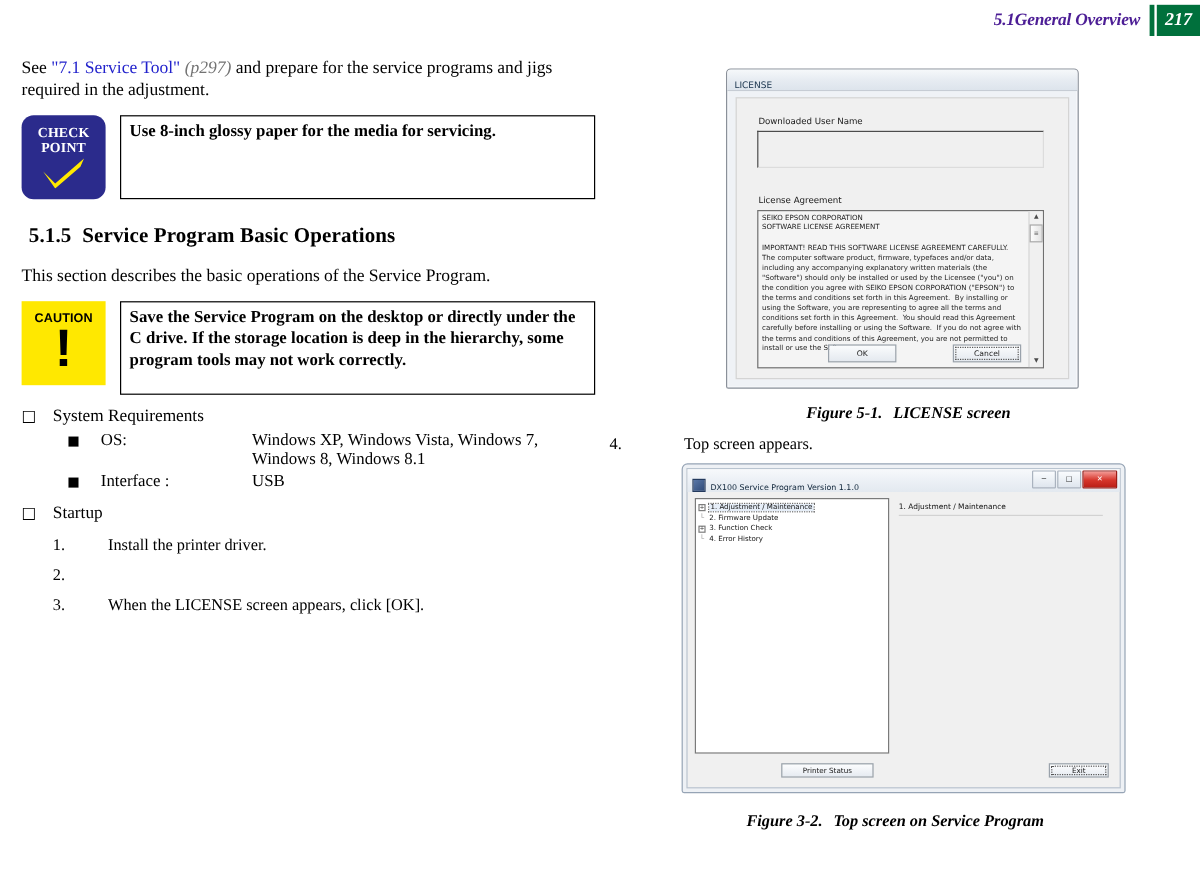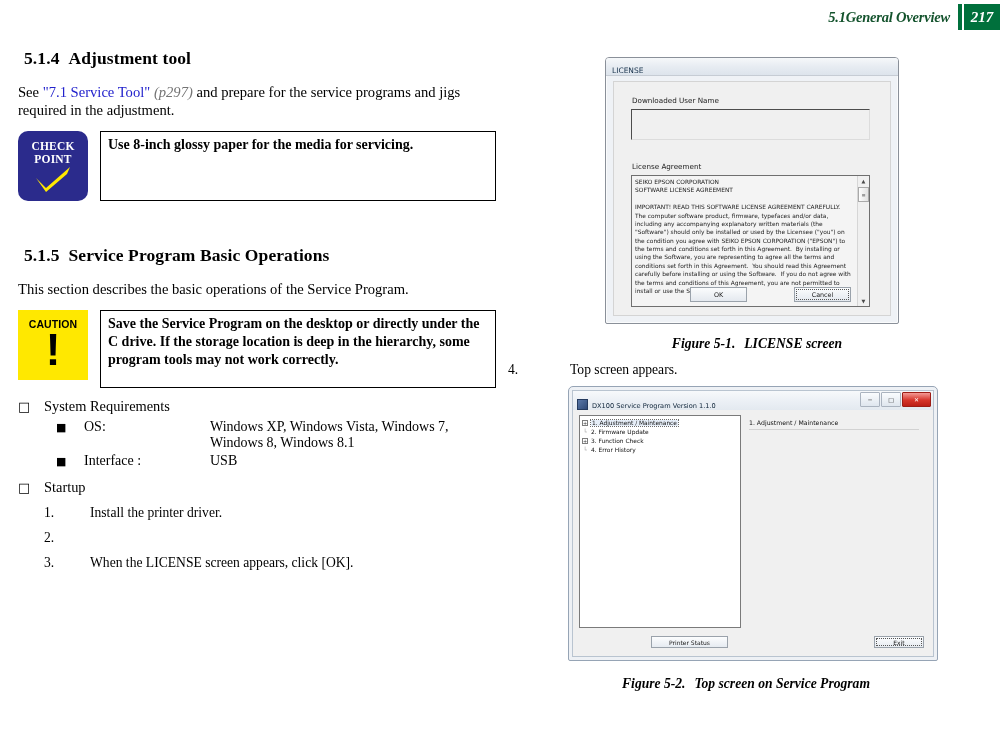--- a/index.html
+++ b/index.html
@@ -19,21 +19,21 @@
   
   #page-header {
     position: absolute;
     top: 4px;
     right: 0px;
     display: flex;
     align-items: stretch;
     height: 26px;
   }
   #page-header .hdr-title {
-    color: #14532d;
+    color: #4c1d95;
     font-style: italic;
     font-weight: bold;
     font-size: 14.5px;
     letter-spacing: -0.2px;
     align-self: center;
     padding-right: 8px;
     white-space: nowrap;
   }
   #page-header .hdr-bar {
     width: 4px;
@@ -468,44 +468,41 @@
 <body>
 
 <div id="page-header">
   <div class="hdr-title">5.1General Overview</div>
   <div class="hdr-bar"></div>
   <div class="hdr-page">217</div>
 </div>
 
 <div id="left-col">
 
-  <h2 class="sec-heading">
-    <span class="num">5.1.4</span><span>Adjustment tool</span>
-  </h2>
 
   <p class="body-para">
     <span>See </span><span class="link">"7.1 Service Tool"</span> <span class="link-ital">(p297)</span><span> and prepare for the service programs and jigs required in the adjustment.</span>
   </p>
 
   <div class="note-row">
     <div class="note-icon check">
       <div class="t">CHECK</div>
       <div class="t">POINT</div>
       <div class="tick">
         <svg width="40" height="26" viewBox="0 0 40 26" aria-hidden="true">
           <path d="M3 12 L13 22 L37 1 L34 8 L13 26 Z" fill="#FFE800"></path>
         </svg>
       </div>
     </div>
     <div class="note-box">
       <span>Use 8-inch glossy paper for the media for servicing.</span>
     </div>
   </div>
 
-  <h2 class="sec-heading" style="margin-top:44px">
+  <h2 class="sec-heading" style="margin-top:20px">
     <span class="num">5.1.5</span><span>Service Program Basic Operations</span>
   </h2>
 
   <p class="body-para">This section describes the basic operations of the Service Program.</p>
 
   <div class="note-row">
     <div class="note-icon caution">
       <div class="t">CAUTION</div>
       <div class="bang">!</div>
     </div>
@@ -635,15 +632,15 @@
         <div class="sp-rp-title">1. Adjustment / Maintenance</div>
         <div class="sp-rp-rule"></div>
       </div>
 
       <div class="sp-btn" style="left:78px; bottom:8px; width:77px;">Printer Status</div>
       <div class="sp-btn focus" style="right:9px; bottom:8px; width:50px;">Exit</div>
     </div>
   </div>
 
   <div class="fig-caption" style="position:absolute; left:0; top:622px; width:492px;">
-    <span>Figure 5-2.</span><span class="gap"></span><span>Top screen on Service Program</span>
+    <span>Figure 3-2.</span><span class="gap"></span><span>Top screen on Service Program</span>
   </div>
 </div>
 
 </body></html>

